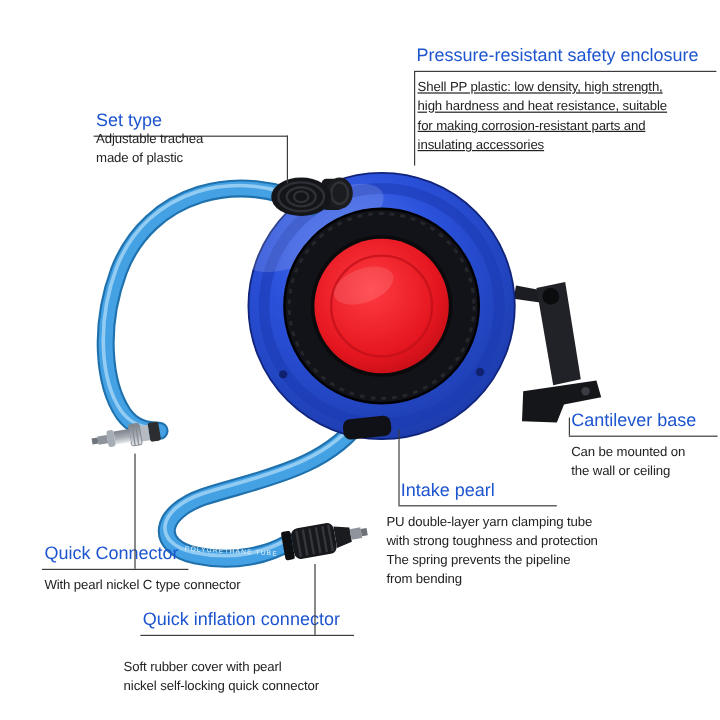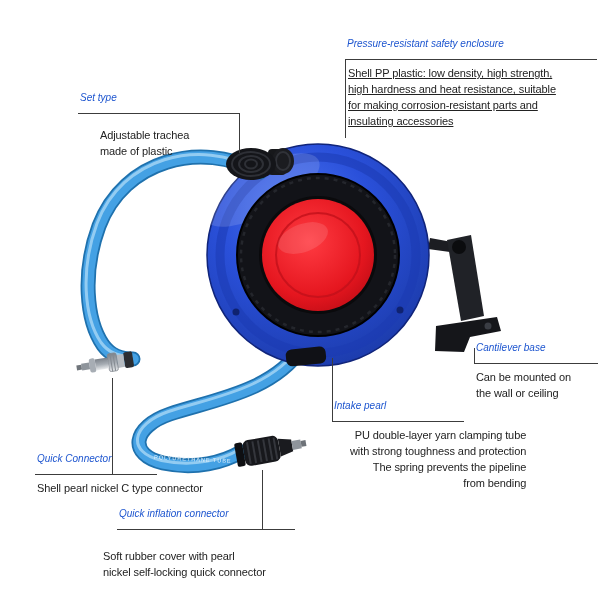--- a/index.html
+++ b/index.html
@@ -8,23 +8,22 @@
     font-family:"Liberation Sans", sans-serif;
     background:#ffffff;
     position:relative;
     overflow:hidden;
   }
   .stage { position:absolute; left:0; top:0; width:600px; height:600px; }
   .art { position:absolute; left:0; top:0; }
   .title {
     position:absolute;
     color:var(--accent,#1d55cf);
-    font-size:10px;
+    font-size:15px;
     white-space:pre;
-    font-style:italic;
   }
   .desc {
     position:absolute;
     color:var(--body_text,#222);
     font-size:11px;
     letter-spacing:-0.1px;
     line-height:16px;
     white-space:pre;
   }
   .line {
@@ -138,41 +137,41 @@
   <div class="line" style="left:345px; top:59px; width:252px; height:1px;"></div>
   <div class="line" style="left:345px; top:60px; width:1px; height:78px;"></div>
   <div class="desc" style="left:348px; top:65px;text-decoration:underline;">Shell PP plastic: low density, high strength,
 high hardness and heat resistance, suitable
 for making corrosion-resistant parts and
 insulating accessories</div>
 
   <div class="title" style="left:80px; top:92px;">Set type</div>
   <div class="line" style="left:78px; top:113px; width:162px; height:1px;"></div>
   <div class="line" style="left:239px; top:113px; width:1px; height:40px;"></div>
-  <div class="desc" style="left:80px; top:127px;margin-left:20px;">Adjustable trachea
+  <div class="desc" style="left:80px; top:108px;">Adjustable trachea
 made of plastic</div>
 
   <div class="title" style="left:476px; top:342px;text-align:center;">Cantilever base</div>
   <div class="line" style="left:474px; top:363px; width:124px; height:1px;"></div>
   <div class="line" style="left:474px; top:348px; width:1px; height:15px;"></div>
   <div class="desc" style="left:476px; top:369px;">Can be mounted on
 the wall or ceiling</div>
 
   <div class="title" style="left:334px; top:400px;">Intake pearl</div>
   <div class="line" style="left:332px; top:421px; width:132px; height:1px;"></div>
   <div class="line" style="left:332px; top:358px; width:1px; height:63px;"></div>
-  <div class="desc" style="left:350px; top:427px;text-align:right;">PU double-layer yarn clamping tube
+  <div class="desc" style="left:322px; top:427px;">PU double-layer yarn clamping tube
 with strong toughness and protection
 The spring prevents the pipeline
 from bending</div>
 
   <div class="title" style="left:37px; top:453px;">Quick Connector</div>
   <div class="line" style="left:35px; top:474px; width:122px; height:1px;"></div>
   <div class="line" style="left:112px; top:378px; width:1px; height:96px;"></div>
-  <div class="desc" style="left:37px; top:480px;">Shell pearl nickel C type connector</div>
+  <div class="desc" style="left:37px; top:480px;">With pearl nickel C type connector</div>
 
   <div class="title" style="left:119px; top:508px;">Quick inflation connector</div>
   <div class="line" style="left:117px; top:529px; width:178px; height:1px;"></div>
   <div class="line" style="left:262px; top:470px; width:1px; height:59px;"></div>
   <div class="desc" style="left:103px; top:535px;margin-top:13px;">Soft rubber cover with pearl
 nickel self-locking quick connector</div>
 
 </div>
 
 </body></html>

